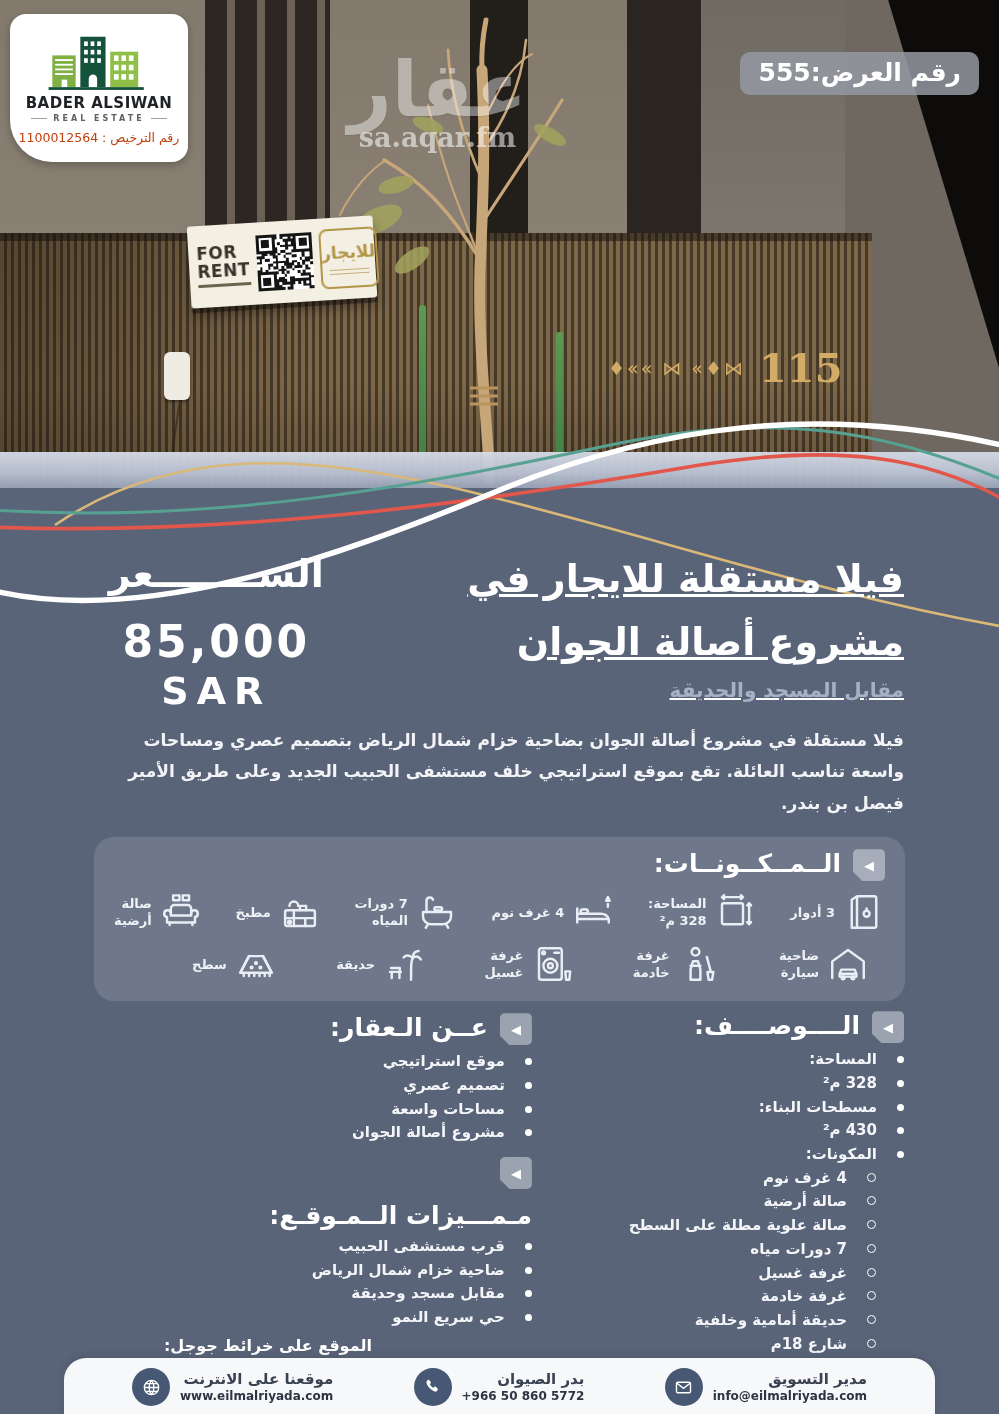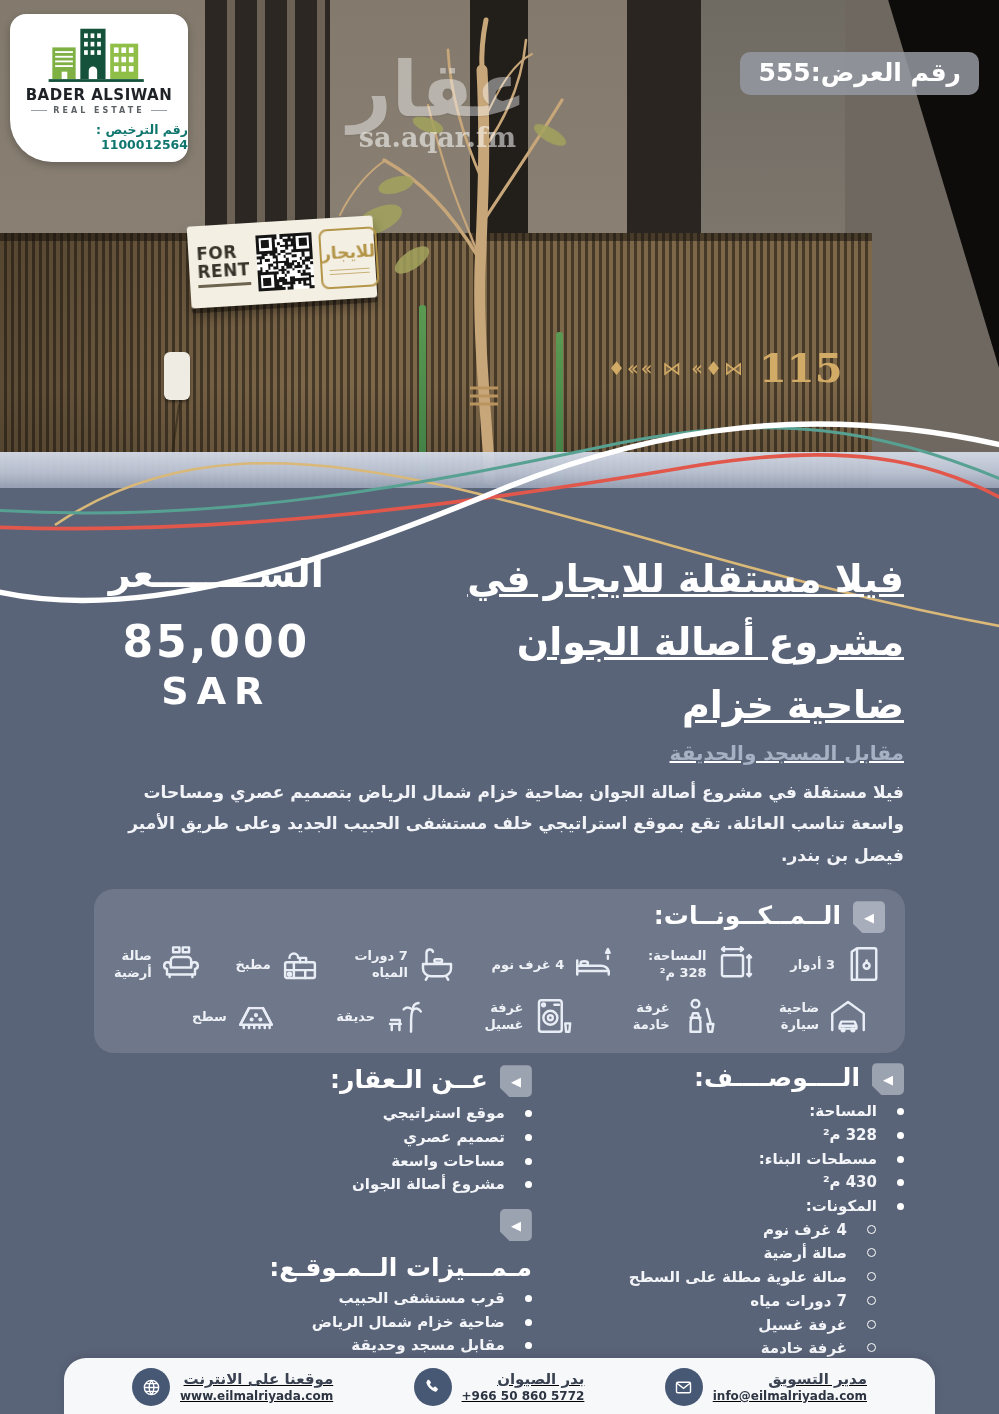--- a/index.html
+++ b/index.html
@@ -36,25 +36,25 @@
 
   .house-no{position:absolute;left:608px;top:348px;display:flex;align-items:center;gap:14px;color:#d2ab66;}
   .house-decor{font-size:19px;letter-spacing:2px;}
   .house-num{font-family:"DejaVu Serif","Liberation Serif",serif;font-size:40px;font-weight:700;line-height:1;}
 
   .watermark{position:absolute;left:330px;top:48px;width:215px;text-align:center;color:#fff;pointer-events:none;}
   .wm-title{font-size:76px;font-weight:800;line-height:1.1;opacity:.42;text-shadow:0 1px 2px rgba(0,0,0,.2);}
   .wm-domain{font-family:"DejaVu Serif","Liberation Serif",serif;font-size:27px;font-weight:700;opacity:.55;margin-top:-10px;}
 
   .logo-card{position:absolute;left:10px;top:14px;width:178px;height:148px;background:#fff;border-radius:16px 16px 16px 42px;
-    box-shadow:0 3px 8px rgba(0,0,0,.25);display:flex;flex-direction:column;align-items:center;padding-top:8px;box-sizing:border-box;}
+    box-shadow:0 3px 8px rgba(0,0,0,.25);display:flex;flex-direction:column;align-items:center;padding-top:16px;box-sizing:border-box;}
   .brand-name{font-size:15px;font-weight:800;color:#1e2125;letter-spacing:.5px;margin-top:2px;}
   .brand-tagline{display:flex;align-items:center;gap:6px;color:#5c6164;font-size:8px;font-weight:700;letter-spacing:3px;margin-top:2px;}
   .brand-tagline::before,.brand-tagline::after{content:"";width:16px;height:1px;background:#9aa0a4;}
-  .brand-license{direction:rtl;font-size:12.5px;font-weight:700;color:#0f766e;margin-top:7px;}
+  .brand-license{direction:rtl;font-size:12.5px;font-weight:400;color:#c2410c;margin-top:7px;}
 
   .offer-badge{position:absolute;right:20px;top:52px;direction:rtl;background:rgba(148,153,161,.85);color:#fff;
     font-size:25px;font-weight:800;padding:6px 18px 8px;border-radius:10px;}
 
   
   .band{position:absolute;left:0;top:452px;width:999px;height:36px;background:linear-gradient(180deg,#d4dae6 0%,#b9c1d2 60%,#98a3b7 100%);opacity:.96;}
   .waves{position:absolute;left:0;top:375px;pointer-events:none;}
 
   
   .content{position:absolute;top:548px;left:0;right:0;color:#fff;}
@@ -95,21 +95,21 @@
   .about-col .sec-head.second{margin-top:14px;flex-direction:column;}
 
   .map-cluster{direction:rtl;text-align:right;margin:8px 160px 0 0;}
   .map-label{font-size:16px;font-weight:800;}
   .qr-box{width:66px;height:66px;background:#fff;padding:5px;margin:8px 100px 8px 0;display:inline-block;}
   .qr-box svg{width:100%;height:100%;display:block;}
 
   
   .footer{position:absolute;left:64px;right:64px;bottom:0;height:56px;background:#f7f8fa;border-radius:22px 22px 0 0;
     display:flex;direction:rtl;align-items:center;justify-content:space-between;padding:2px 68px 0;box-sizing:border-box;box-shadow:0 -2px 8px rgba(0,0,0,.12);}
-  .contact{display:flex;direction:rtl;align-items:center;gap:10px;cursor:pointer;text-decoration:underline;}
+  .contact{display:flex;direction:rtl;align-items:center;gap:10px;cursor:pointer;}
   .contact-text{text-align:right;}
   .contact-label{font-size:15px;font-weight:800;color:#3a4150;line-height:1.15;}
   .contact-value{font-size:12px;font-weight:700;color:#2d3442;direction:ltr;}
   .contact-icon{width:38px;height:38px;border-radius:50%;background:#475875;display:grid;place-items:center;flex:none;}
   .contact-icon svg{width:21px;height:21px;}
 </style>
 </head>
 <body>
 
 <div class="poster">
@@ -383,21 +383,20 @@
     <path d="M-10 152 C240 162 500 124 700 90 C840 68 930 82 1010 128" stroke="#e2574b" stroke-width="3.6" fill="none"></path>
     <path d="M-10 215 C140 252 330 185 500 115 C660 50 820 28 1010 72" stroke="#ffffff" stroke-width="5.5" fill="none"></path>
   </svg>
 
   <div class="content">
 
     <div class="head-row">
       <div class="title-block">
         <div class="title-line">فيلا مستقلة للايجار في</div>
         <div class="title-line">مشروع أصالة الجوان</div>
-        <div class="title-line">ضاحية خزام</div>
         <div class="subtitle">مقابل المسجد والحديقة</div>
       </div>
       <div class="price-block">
         <div class="price-label">الســــــــعر</div>
         <div class="price-value">85,000</div>
         <div class="price-currency">SAR</div>
       </div>
     </div>
 
     <p class="desc">فيلا مستقلة في مشروع أصالة الجوان بضاحية خزام شمال الرياض بتصميم عصري ومساحات واسعة تناسب العائلة. تقع بموقع استراتيجي خلف مستشفى الحبيب الجديد وعلى طريق الأمير فيصل بن بندر.</p>

